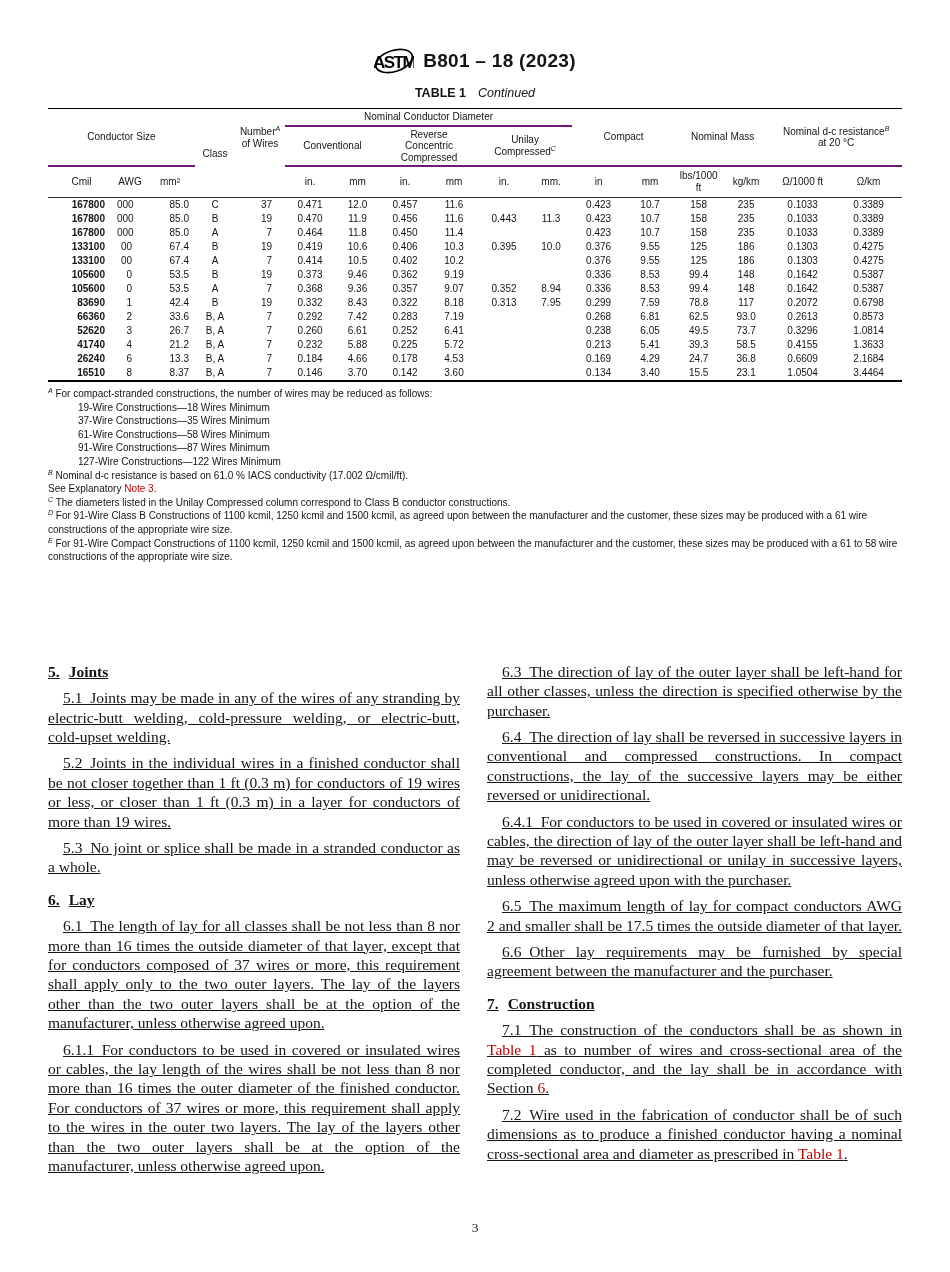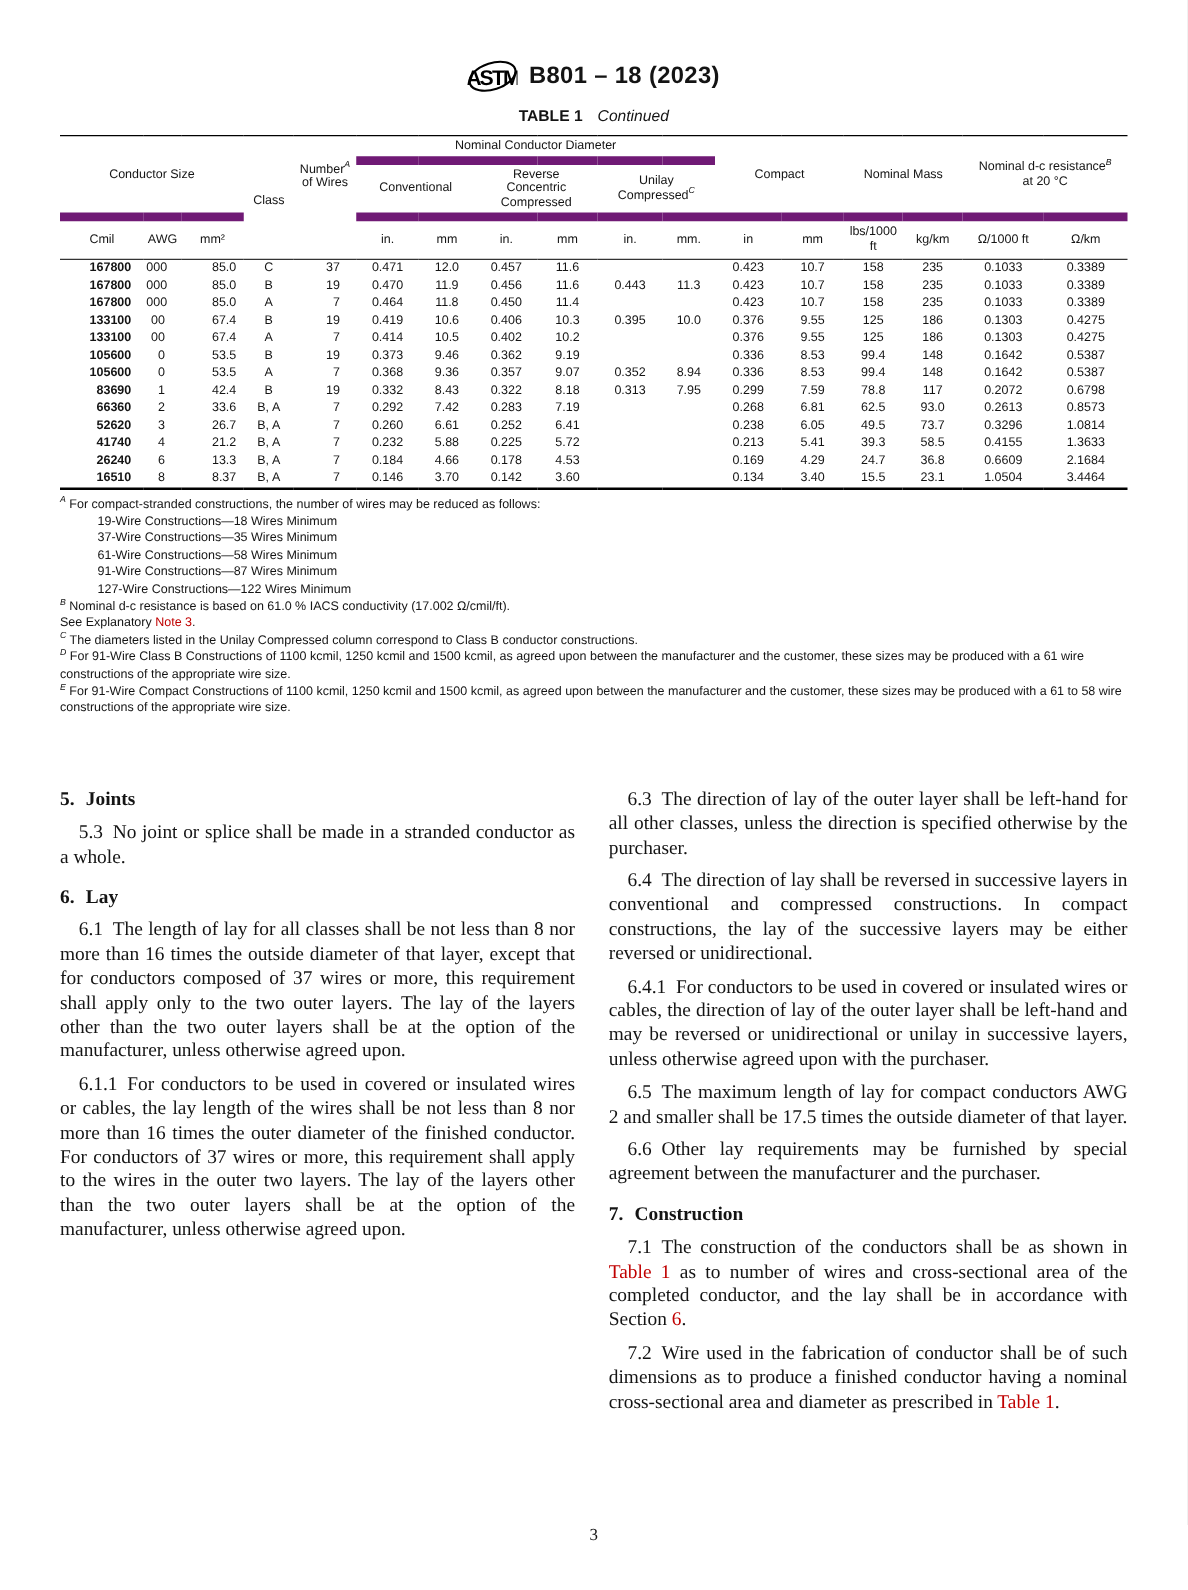--- a/index.html
+++ b/index.html
@@ -15,42 +15,42 @@
   
   .cap{text-align:center;margin-top:4px;font-family:"Liberation Sans",sans-serif;font-size:12.5px;}
   .cap-label{font-weight:bold;}
   .cap-cont{font-style:italic;margin-left:12px;}
 
   
   table.tbl{width:854px;table-layout:fixed;border-collapse:collapse;margin-top:8px;
             font-family:"Liberation Sans",sans-serif;font-size:10px;
             border-top:1.6px solid #000;border-bottom:2.4px solid #000;}
   .tbl th{font-weight:normal;text-align:center;vertical-align:middle;padding:2px 1px;line-height:11.5px;}
-  .tbl .bb{border-bottom:7px solid #701a75;}
+  .tbl .bb{border-bottom:2px solid #701a75;}
   .tbl tr.units th{border-bottom:1px solid #333;padding:3px 1px 4px 1px;}
   .tbl th.th-class{vertical-align:bottom;padding-bottom:7px;}
   .tbl td{text-align:center;padding:0 2px;height:14px;line-height:14px;overflow:hidden;}
   .tbl td.c0{text-align:right;padding-right:10px;font-weight:bold;}
   .tbl td.c1{text-align:right;padding-right:13px;}
   .tbl td.c2{text-align:right;padding-right:6px;}
   .tbl td.c4{text-align:right;padding-right:13px;}
   .wrap64{display:inline-block;max-width:64px;}
   .wrap62{display:inline-block;max-width:62px;}
   .wrap110{display:inline-block;max-width:112px;}
   .wrap50{display:inline-block;max-width:50px;}
   sup{font-size:70%;vertical-align:super;line-height:0;}
 
   
   .fns{margin-top:5px;font-family:"Liberation Sans",sans-serif;font-size:10px;line-height:13.6px;width:854px;}
   .fns p{margin:0;}
   .fn-ind{padding-left:30px;}
   .red{color:#c00000;}
 
   
-  .cols{display:flex;gap:27px;margin-top:56px;font-size:15.5px;line-height:19.4px;text-align:justify;}
+  .cols{display:flex;gap:27px;margin-top:98px;font-size:15.5px;line-height:19.4px;text-align:justify;text-decoration:underline;}
   .col-left{width:412px;}
   .col-right{width:415px;}
   h3.sect{font-size:15.5px;margin:13px 0 7px 0;text-align:left;}
   h3.first{margin-top:0;}
   .sect-num{margin-right:9px;}
   p.bp{margin:0 0 7px 0;text-indent:15px;}
 
   .pageno{position:absolute;bottom:36px;left:0;width:100%;text-align:center;font-size:13.5px;}
 </style>
 </head>
@@ -389,20 +389,22 @@
       <p><sup><i>B</i></sup><span> Nominal d-c resistance is based on 61.0 % IACS conductivity (17.002 Ω/cmil/ft).</span></p>
       <p><span>See Explanatory </span><span class="red">Note 3</span><span>.</span></p>
       <p><sup><i>C</i></sup><span> The diameters listed in the Unilay Compressed column correspond to Class B conductor constructions.</span></p>
       <p><sup><i>D</i></sup><span> For 91-Wire Class B Constructions of 1100 kcmil, 1250 kcmil and 1500 kcmil, as agreed upon between the manufacturer and the customer, these sizes may be produced with a 61 wire constructions of the appropriate wire size.</span></p>
       <p><sup><i>E</i></sup><span> For 91-Wire Compact Constructions of 1100 kcmil, 1250 kcmil and 1500 kcmil, as agreed upon between the manufacturer and the customer, these sizes may be produced with a 61 to 58 wire constructions of the appropriate wire size.</span></p>
     </div>
 
     <div class="cols">
       <div class="col-left">
         <h3 class="sect first"><span class="sect-num">5.</span><span>Joints</span></h3>
+        <p class="bp">5.1 Joints may be made in any of the wires of any stranding by electric-butt welding, cold-pressure welding, or electric-butt, cold-upset welding.</p>
+        <p class="bp">5.2 Joints in the individual wires in a finished conductor shall be not closer together than 1 ft (0.3 m) for conductors of 19 wires or less, or closer than 1 ft (0.3 m) in a layer for conductors of more than 19 wires.</p>
         <p class="bp">5.3 No joint or splice shall be made in a stranded conductor as a whole.</p>
         <h3 class="sect"><span class="sect-num">6.</span><span>Lay</span></h3>
         <p class="bp">6.1 The length of lay for all classes shall be not less than 8 nor more than 16 times the outside diameter of that layer, except that for conductors composed of 37 wires or more, this requirement shall apply only to the two outer layers. The lay of the layers other than the two outer layers shall be at the option of the manufacturer, unless otherwise agreed upon.</p>
         <p class="bp">6.1.1 For conductors to be used in covered or insulated wires or cables, the lay length of the wires shall be not less than 8 nor more than 16 times the outer diameter of the finished conductor. For conductors of 37 wires or more, this requirement shall apply to the wires in the outer two layers. The lay of the layers other than the two outer layers shall be at the option of the manufacturer, unless otherwise agreed upon.</p>
       </div>
       <div class="col-right">
         <p class="bp">6.3 The direction of lay of the outer layer shall be left-hand for all other classes, unless the direction is specified otherwise by the purchaser.</p>
         <p class="bp">6.4 The direction of lay shall be reversed in successive layers in conventional and compressed constructions. In compact constructions, the lay of the successive layers may be either reversed or unidirectional.</p>
         <p class="bp">6.4.1 For conductors to be used in covered or insulated wires or cables, the direction of lay of the outer layer shall be left-hand and may be reversed or unidirectional or unilay in successive layers, unless otherwise agreed upon with the purchaser.</p>
         <p class="bp">6.5 The maximum length of lay for compact conductors AWG 2 and smaller shall be 17.5 times the outside diameter of that layer.</p>

